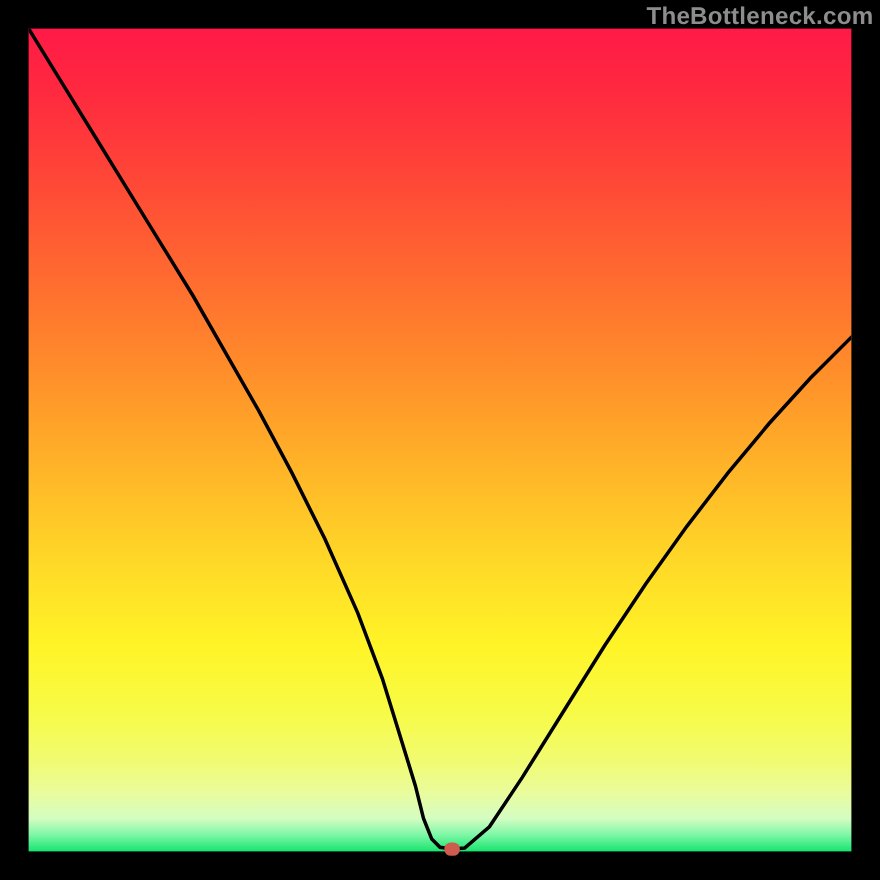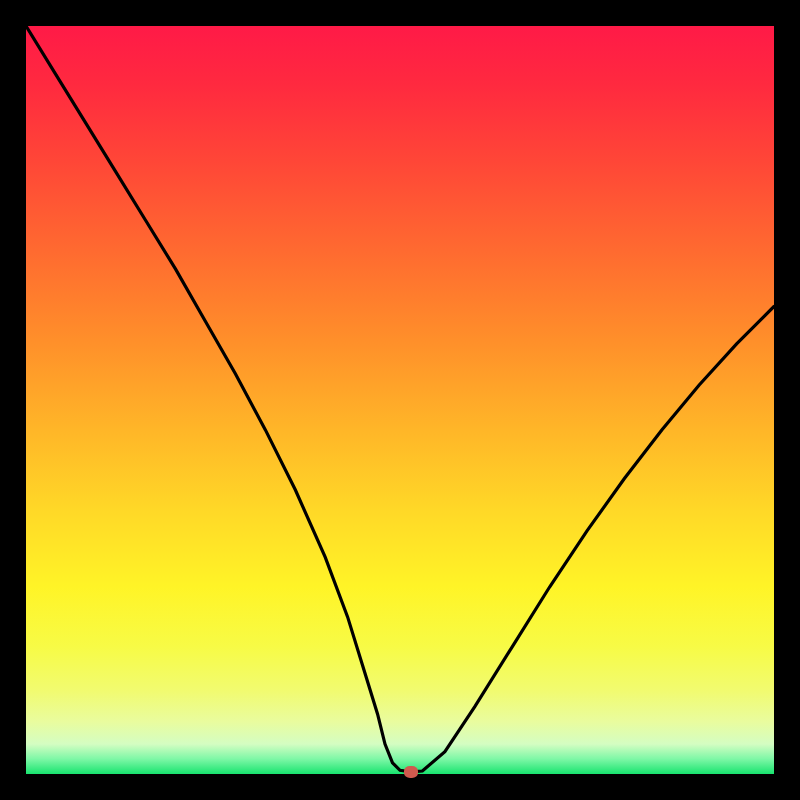--- a/index.html
+++ b/index.html
@@ -61,20 +61,21 @@
     width: 14px;
     height: 12px;
     border-radius: 6px / 5px;
     background: #cf5a4e;
   }
 </style>
 </head>
 <body>
 
 <div class="wrap">
+  <div class="watermark">TheBottleneck.com</div>
 
   <div class="plot">
     <svg class="curve" viewBox="0 0 748 748" preserveAspectRatio="none">
       <path fill="none" stroke="#000" stroke-width="3.2" stroke-linecap="round" d="M0.0 0.0 L29.9 48.6 L59.8 97.2 L89.8 145.9 L119.7 194.5 L149.6 243.1 L179.5 295.5 L209.4 347.8 L239.4 403.9 L269.3 463.8 L299.2 531.1 L321.6 590.9 L336.6 639.5 L351.6 688.2 L359.0 718.1 L366.5 736.8 L374.0 744.3 L385.2 745.8 L396.4 745.0 L418.9 725.6 L448.8 680.7 L486.2 620.8 L523.6 561.0 L561.0 504.9 L598.4 452.5 L635.8 403.9 L673.2 359.0 L710.6 317.9 L748.0 280.5"></path>
     </svg>
     <div class="dot" style="left: 378.22px; top: 739.756px;"></div>
   </div>
 </div>
 
 </body></html>

